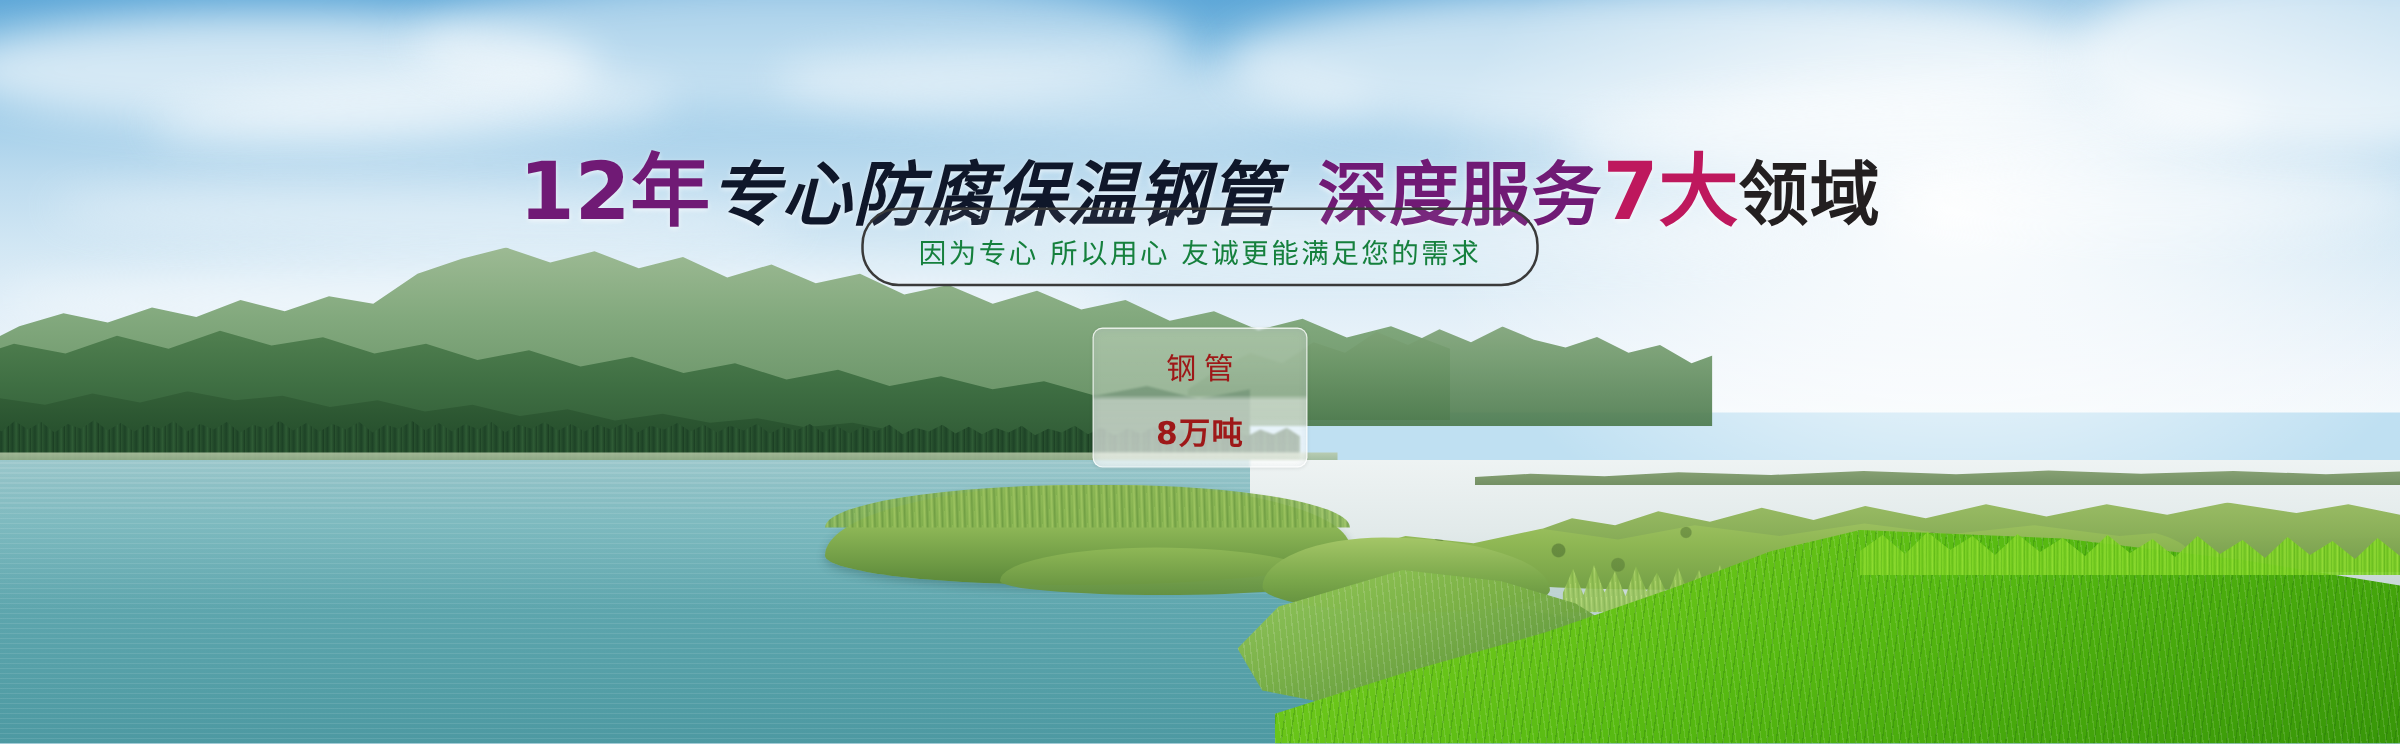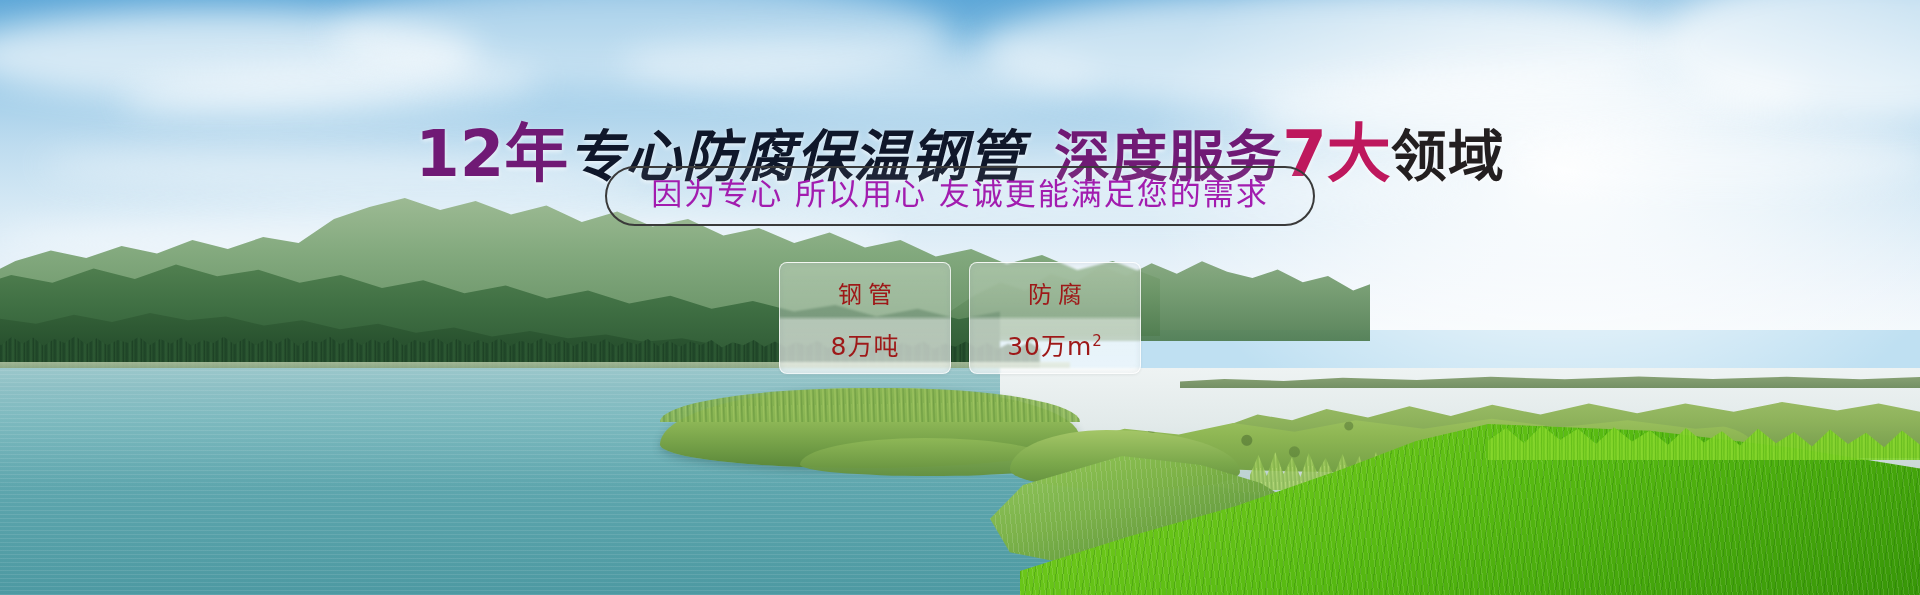--- a/index.html
+++ b/index.html
@@ -264,26 +264,26 @@
   .hl-red{font-size:64px;letter-spacing:0;}
   .hl-dark{}
   .hl-gap{display:inline-block;width:30px;}
 
   .subtitle-wrap{
     position:absolute;left:0;right:0;top:166px;
     display:flex;justify-content:center;
   }
   .subtitle{
     display:inline-block;
-    padding:9px 44px 11px;
+    padding:23px 44px 11px;
     border:2px solid #3a3a3a;
     border-radius:30px;
     font-family:"DejaVu Sans","Liberation Sans",sans-serif;
-    font-size:31px;line-height:1.15;
-    color:#a21caf;
+    font-size:22px;line-height:1.15;
+    color:#15803d;
     letter-spacing:2px;
     white-space:nowrap;
     background:rgba(255,255,255,.06);
   }
 
   .cards{
     position:absolute;left:0;right:0;top:262px;
     display:flex;justify-content:center;align-items:flex-start;
     gap:18px;
   }
@@ -300,21 +300,21 @@
   .card-title{
     font-family:"DejaVu Sans","Liberation Sans",sans-serif;
     font-size:24px;font-weight:500;
     color:#9e1818;
     letter-spacing:6px;
     text-indent:6px;
     margin-bottom:16px;
   }
   .card-value{
     font-family:"DejaVu Sans","Liberation Sans",sans-serif;
-    font-size:25px;font-weight:400;
+    font-size:25px;font-weight:700;
     color:#9e1818;
     letter-spacing:1px;
     white-space:nowrap;
   }
   .card-value sup{font-size:15px;vertical-align:super;}
 </style>
 </head>
 <body>
 
 <div class="banner">
@@ -378,21 +378,17 @@
       <div class="subtitle">因为专心 所以用心 友诚更能满足您的需求</div>
     </div>
 
     <div class="cards">
 
       <div class="card">
         <div class="card-title">钢管</div>
         <div class="card-value"><span>8万吨</span><sup></sup></div>
       </div>
 
-      <div class="card">
-        <div class="card-title">防腐</div>
-        <div class="card-value"><span>30万m</span><sup>2</sup></div>
-      </div>
 
 
     </div>
   </div>
 </div>
 
 </body></html>

